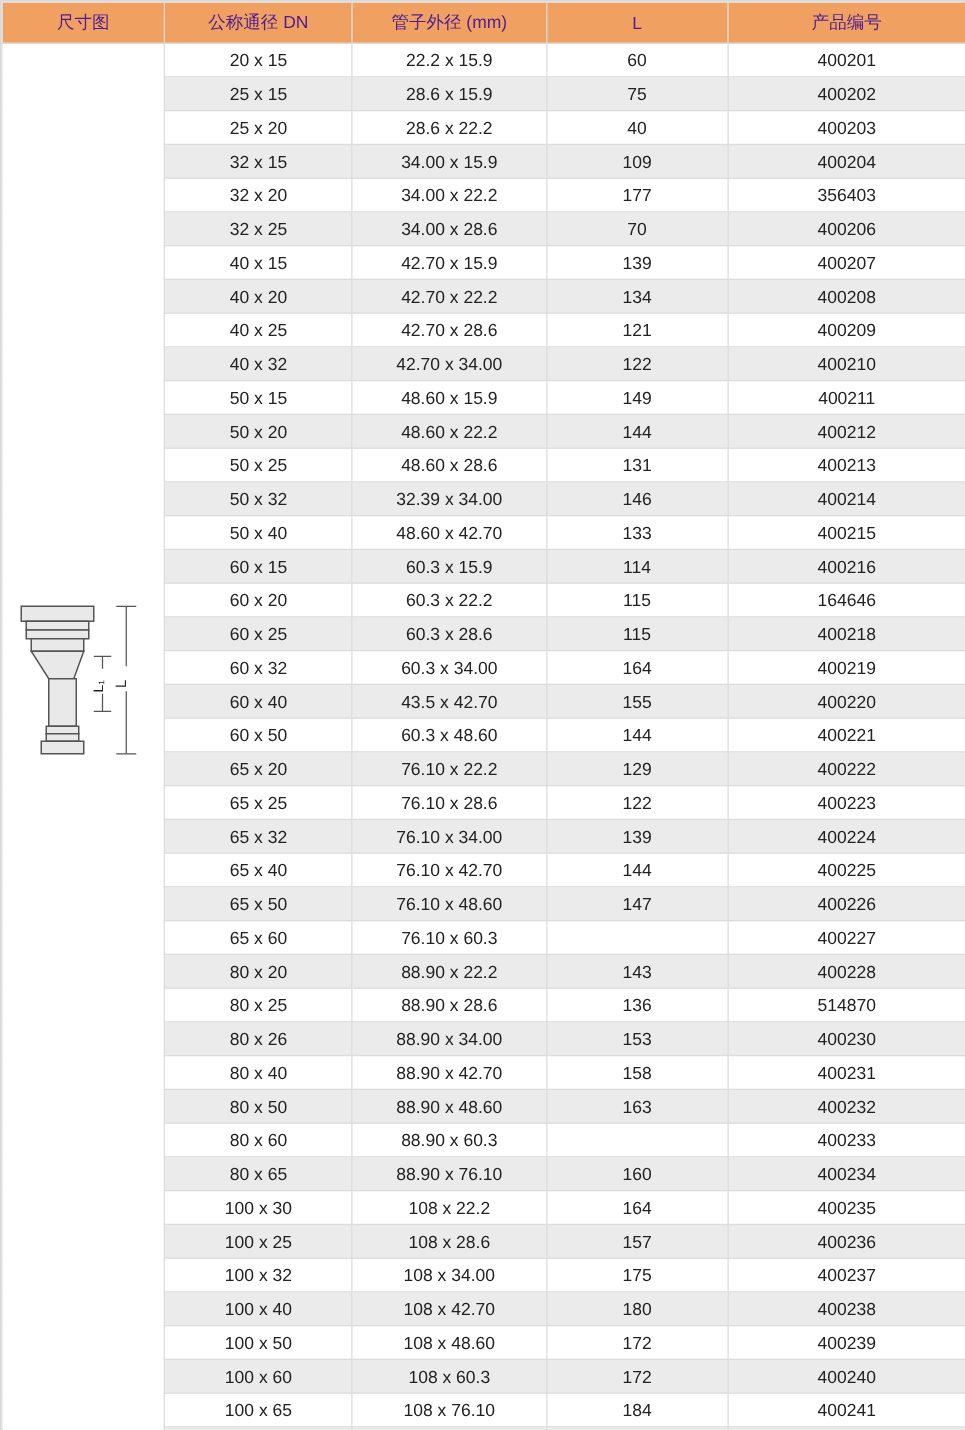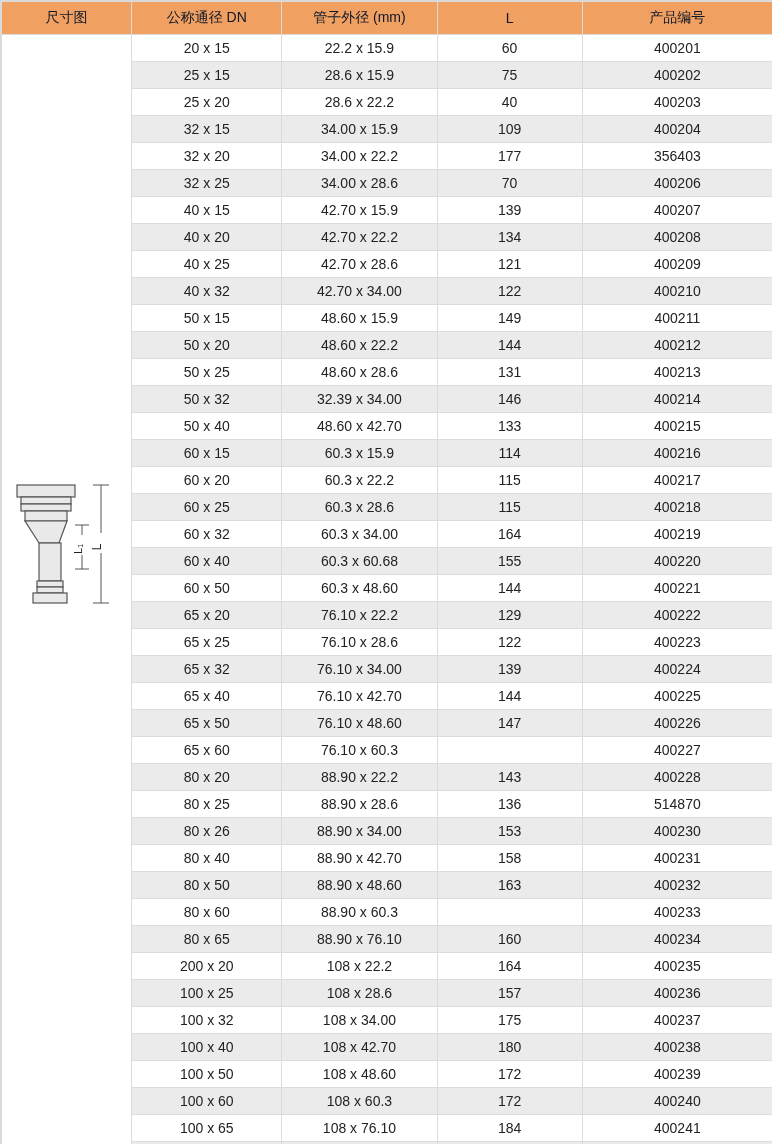--- a/index.html
+++ b/index.html
@@ -27,21 +27,21 @@
     table-layout: fixed;
   }
   table.spec col.c0 { width: 130px; }
   table.spec col.c1 { width: 150px; }
   table.spec col.c2 { width: 155px; }
   table.spec col.c3 { width: 145px; }
   table.spec col.c4 { width: 190px; }
 
   thead th {
     background: #f0a060;
-    color: #0f172a;
+    color: #4c1d95;
     font-size: 14px;
     font-weight: normal;
     height: 32px;
     border: 1px solid #dcdcdc;
     text-align: center;
     vertical-align: middle;
     padding: 0;
   }
   tbody td {
     border: 1px solid #dcdcdc;
@@ -223,37 +223,37 @@
         <tr class="alt">
           <td>60 x 15</td>
           <td>60.3 x 15.9</td>
           <td>114</td>
           <td>400216</td>
         </tr>
         <tr>
           <td>60 x 20</td>
           <td>60.3 x 22.2</td>
           <td>115</td>
-          <td>400217</td>
+          <td>164646</td>
         </tr>
         <tr class="alt">
           <td>60 x 25</td>
           <td>60.3 x 28.6</td>
           <td>115</td>
           <td>400218</td>
         </tr>
         <tr>
           <td>60 x 32</td>
           <td>60.3 x 34.00</td>
           <td>164</td>
           <td>400219</td>
         </tr>
         <tr class="alt">
           <td>60 x 40</td>
-          <td>60.3 x 60.68</td>
+          <td>43.5 x 42.70</td>
           <td>155</td>
           <td>400220</td>
         </tr>
         <tr>
           <td>60 x 50</td>
           <td>60.3 x 48.60</td>
           <td>144</td>
           <td>400221</td>
         </tr>
         <tr class="alt">
@@ -328,21 +328,21 @@
           <td></td>
           <td>400233</td>
         </tr>
         <tr class="alt">
           <td>80 x 65</td>
           <td>88.90 x 76.10</td>
           <td>160</td>
           <td>400234</td>
         </tr>
         <tr>
-          <td>200 x 20</td>
+          <td>100 x 30</td>
           <td>108 x 22.2</td>
           <td>164</td>
           <td>400235</td>
         </tr>
         <tr class="alt">
           <td>100 x 25</td>
           <td>108 x 28.6</td>
           <td>157</td>
           <td>400236</td>
         </tr>

